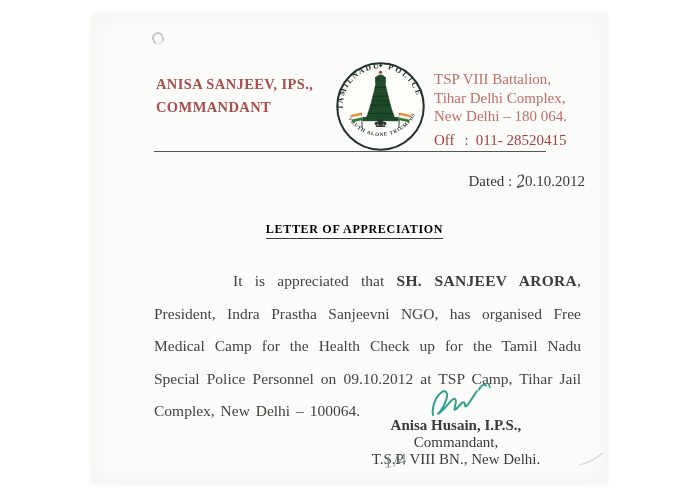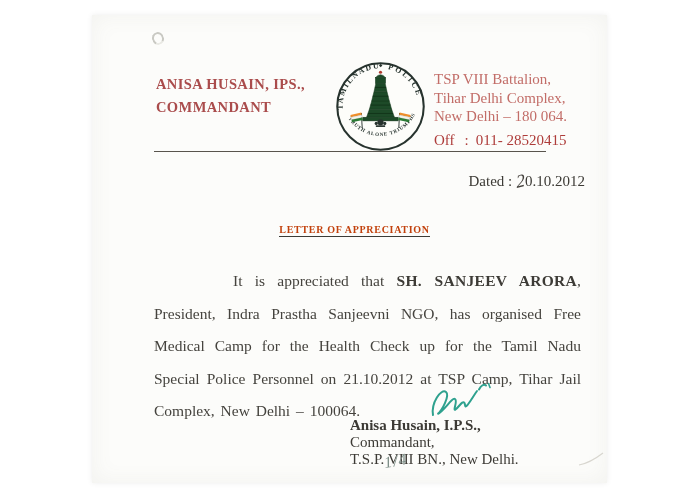--- a/index.html
+++ b/index.html
@@ -48,57 +48,57 @@
   }
   .dated-line .hand-digit {
     display: inline-block; font-style: italic; font-size: 18px; line-height: 1;
     transform: rotate(-14deg) skewX(-8deg); position: relative; top: 1px;
     color: #423f3a;
   }
 
   .title-wrap { position: absolute; left: 0; right: 0; top: 204px; text-align: center; }
   .title-text {
     display: inline-block; margin-left: 10px;
-    color: #c2410c; font-weight: bold; font-size: 10px; letter-spacing: 0.7px;
+    color: #000000; font-weight: bold; font-size: 12px; letter-spacing: 0.7px;
     border-bottom: 1.6px solid #3b3b37; padding-bottom: 1px;
   }
 
   .body-par {
     position: absolute; left: 62px; top: 250px; width: 427px;
     color: #45433e; font-size: 15.5px; line-height: 32.5px;
     text-align: justify; text-indent: 79px; word-spacing: 2px;
   }
   .body-par b { color: #3d3b36; letter-spacing: 0.3px; margin-top: 48px; }
 
   .signature { position: absolute; left: 336px; top: 366px; width: 66px; height: 44px; }
 
   .sig-block {
     position: absolute; left: 258px; top: 402px; width: 212px;
-    text-align: left; color: #3c3a35; font-size: 15px; line-height: 17px;
+    text-align: center; color: #3c3a35; font-size: 15px; line-height: 17px;
     white-space: nowrap;
   }
   .sig-block .sig-name { font-weight: bold; }
 
   .page-mark {
     position: absolute; left: 292px; top: 437px;
     color: #7e8f88; font-size: 16px; font-style: italic;
     transform: rotate(-10deg); letter-spacing: 1px;
   }
 
   .page-curl { position: absolute; right: 3px; bottom: 16px; width: 26px; height: 16px; }
 </style>
 </head>
 <body>
 
 <div class="scan-page">
 
   <div class="punch-hole"></div>
 
   <div class="hdr-left">
-    <div>ANISA HUSAIN, IPS.,</div>
+    <div>ANISA SANJEEV, IPS.,</div>
     <div>COMMANDANT</div>
   </div>
 
   <div class="emblem">
     <svg viewBox="0 0 100 100" xmlns="http://www.w3.org/2000/svg">
       <defs>
         <path id="arcL" d="M 9.5,54 A 41,41 0 0 1 47,9"></path>
         <path id="arcR" d="M 52,9 A 41,41 0 0 1 90.5,53"></path>
         <path id="arcB" d="M 13,59 A 41.5,41.5 0 0 0 87,59"></path>
       </defs>
@@ -163,21 +163,21 @@
 
   <div class="dated-line">
     <span>Dated :</span>
     <span class="hand-digit">2</span><span>0.10.2012</span>
   </div>
 
   <div class="title-wrap">
     <span class="title-text">LETTER OF APPRECIATION</span>
   </div>
 
-  <p class="body-par"><span>It is appreciated that </span><b>SH. SANJEEV ARORA</b><span>, President, Indra Prastha Sanjeevni NGO, has organised Free Medical Camp for the Health Check up for the Tamil Nadu Special Police Personnel on 21.10.2012 at TSP Camp, Tihar Jail Complex, New Delhi – 100064.</span></p>
+  <p class="body-par"><span>It is appreciated that </span><b>SH. SANJEEV ARORA</b><span>, President, Indra Prastha Sanjeevni NGO, has organised Free Medical Camp for the Health Check up for the Tamil Nadu Special Police Personnel on 09.10.2012 at TSP Camp, Tihar Jail Complex, New Delhi – 100064.</span></p>
 
   <div class="signature">
     <svg viewBox="0 0 66 44" xmlns="http://www.w3.org/2000/svg">
       <g fill="none" stroke="#2ea18e" stroke-width="2" stroke-linecap="round">
         <path d="M5,34 C3,22 13,7 18,11 C22,14.5 14,30 9.5,33 C16,30.5 24,16 27,18 C30,20 24.5,30 27.5,28.5 C31.5,25.5 34.5,19 36.5,22 C37.5,24 36.5,27.5 39.5,24 C43,19.5 46,14 49,10"></path>
         <path d="M51,8.5 C53,4.5 56,2.5 58,4.5"></path>
         <path d="M60.5,2.5 L62,6.5" stroke-width="1.6"></path>
       </g>
     </svg>
   </div>

